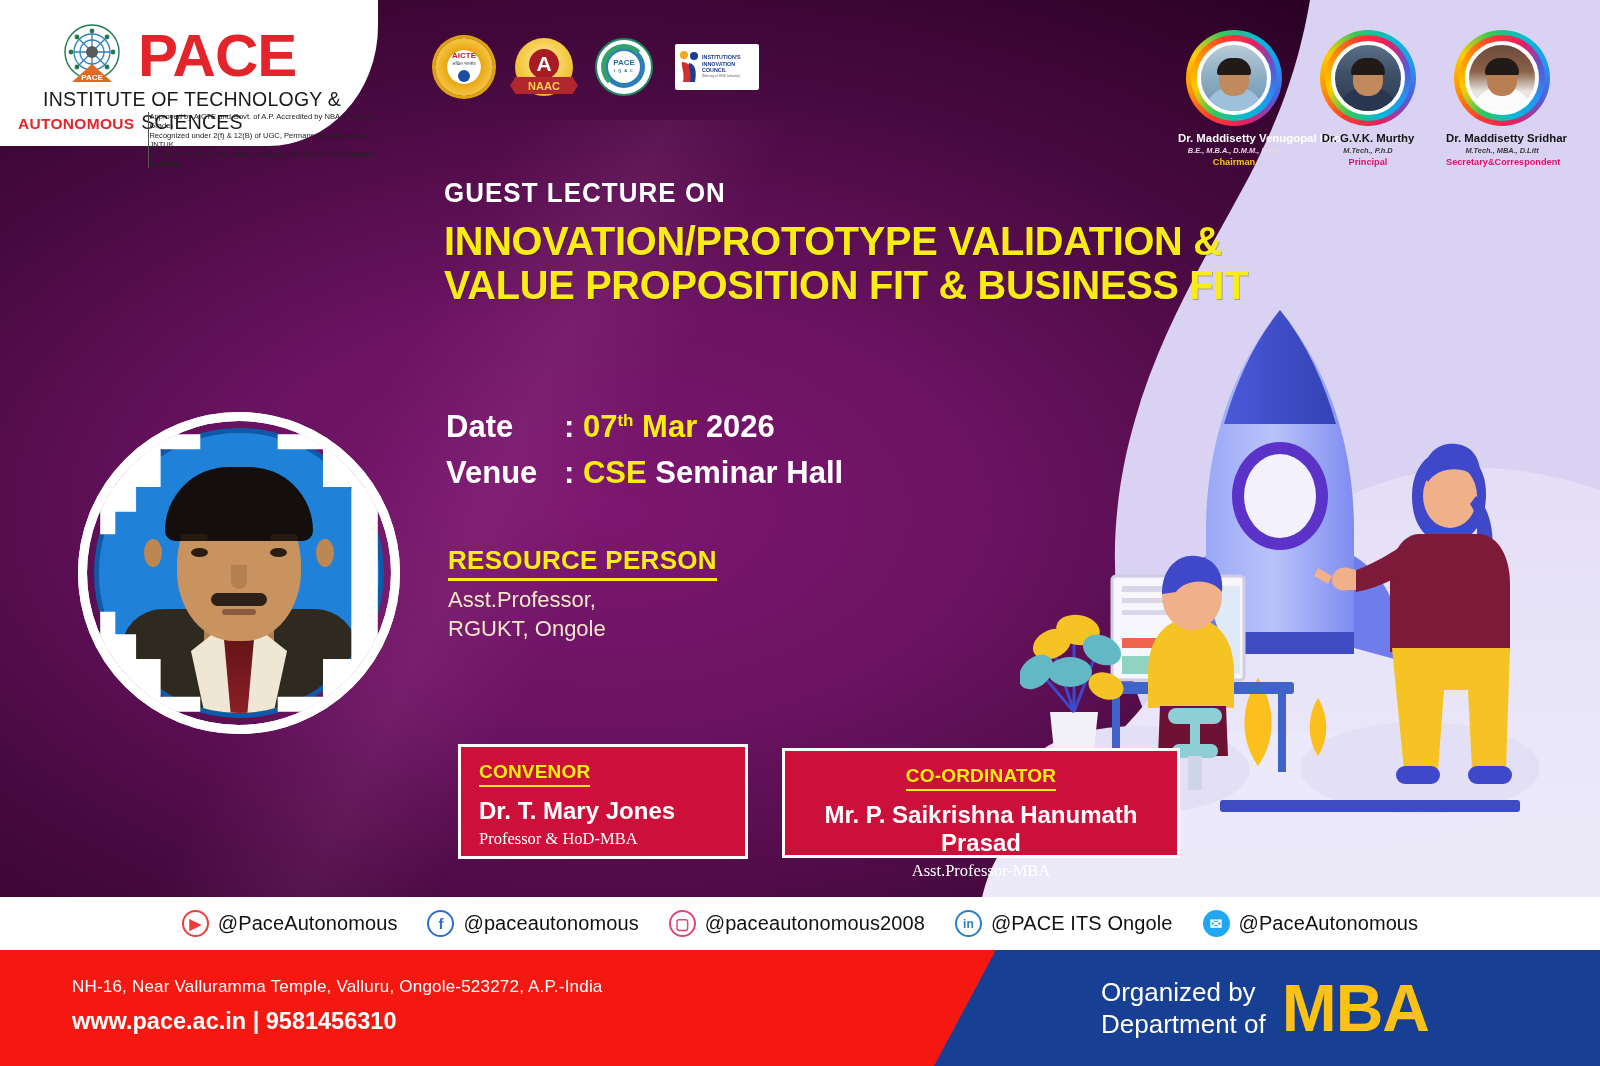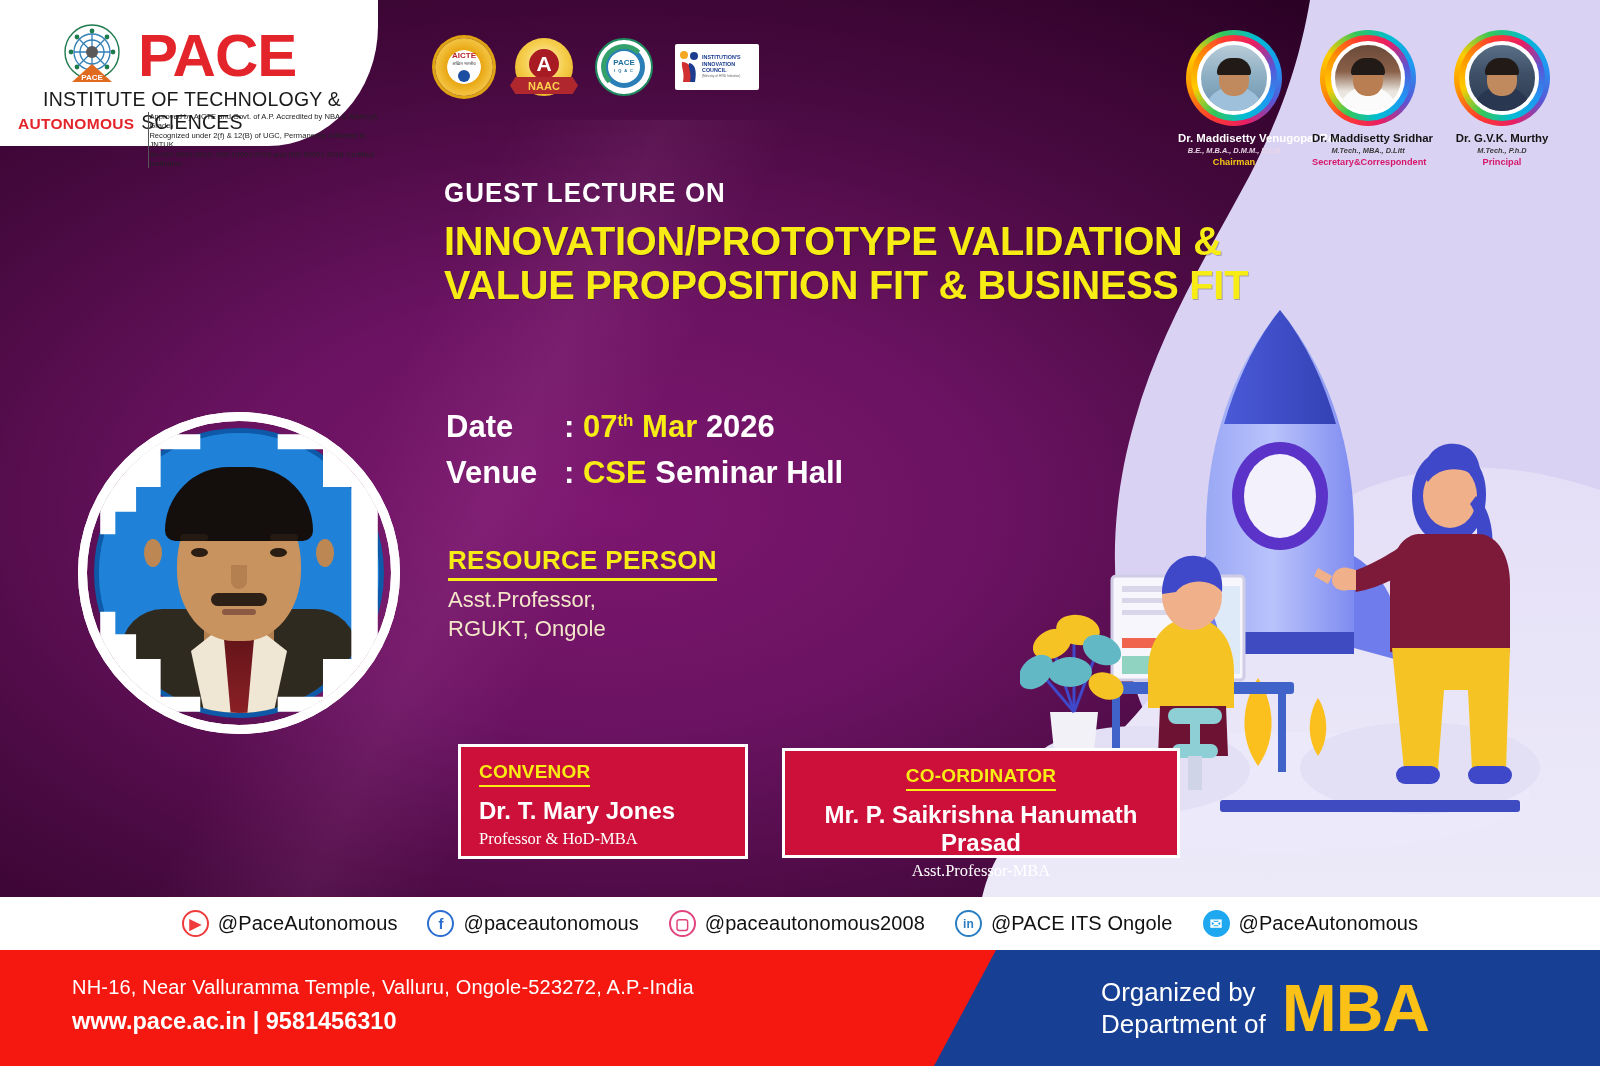--- a/index.html
+++ b/index.html
@@ -218,21 +218,21 @@
   .ico-li{border:2px solid #2a7fc4;color:#2a7fc4;border-radius:50%;font-size:12px;}
   .ico-tw{background:#1fa8f0;color:#fff;border-radius:50%;}
 
   
   .bot { position:absolute; left:0; bottom:0; width:1600px; height:116px; z-index:7; }
   .bot-red {
     position:absolute; left:0; top:0; width:1010px; height:116px; background:#f41810;
     clip-path:polygon(0 0,1010px 0,948px 116px,0 116px);
     padding:22px 0 0 72px; color:#fff;
   }
-  .bot-addr { font-size:20px; line-height:30px; font-weight:normal;
+  .bot-addr { font-size:17px; line-height:30px; font-weight:normal;
      font-family:"Liberation Sans Narrow","Liberation Sans",sans-serif; letter-spacing:0.2px;}
   .bot-web { font-size:23.5px; font-weight:bold; margin-top:6px;
      font-family:Liberation Sans, sans-serif;}
   .bot-blue {
     position:absolute; right:0; top:0; width:670px; height:116px; background:#173f94;
     clip-path:polygon(66px 0,670px 0,670px 116px,4px 116px);
     display:flex; align-items:center; justify-content:center; gap:16px;
   }
   .org-txt { font-size:26px; line-height:32px; color:#ffffff; }
   .mba-txt { font-size:66px; font-weight:bold; color:#fcc117; letter-spacing:-1px; line-height:66px;}
@@ -332,41 +332,41 @@
             <div class="lp-face"></div>
             <div class="lp-hair"></div>
         </div>
       </div>
       <div class="leader-name">Dr. Maddisetty Venugopal Rao</div>
       <div class="leader-qual">B.E., M.B.A., D.M.M., D.Litt</div>
       <div class="leader-role">Chairman</div>
     </div>
     <div class="leader l-light">
       <div class="leader-ring">
+        <div class="leader-photo lp3">
+          <div class="lp-body"></div>
+            <div class="lp-face"></div>
+            <div class="lp-hair"></div>
+        </div>
+      </div>
+      <div class="leader-name">Dr. G.V.K. Murthy</div>
+      <div class="leader-qual">M.Tech., P.h.D</div>
+      <div class="leader-role">Principal</div>
+    </div>
+    <div class="leader l-light">
+      <div class="leader-ring">
         <div class="leader-photo lp2">
           <div class="lp-body"></div>
             <div class="lp-face"></div>
             <div class="lp-hair"></div>
         </div>
       </div>
       <div class="leader-name">Dr. Maddisetty Sridhar</div>
       <div class="leader-qual">M.Tech., MBA., D.Litt</div>
       <div class="leader-role">Secretary&amp;Correspondent</div>
-    </div>
-    <div class="leader l-light">
-      <div class="leader-ring">
-        <div class="leader-photo lp3">
-          <div class="lp-body"></div>
-            <div class="lp-face"></div>
-            <div class="lp-hair"></div>
-        </div>
-      </div>
-      <div class="leader-name">Dr. G.V.K. Murthy</div>
-      <div class="leader-qual">M.Tech., P.h.D</div>
-      <div class="leader-role">Principal</div>
     </div>
   </div>
 
   <div class="headline">
     <div class="h-pre">GUEST LECTURE ON</div>
     <div class="h-main">
       <div>INNOVATION/PROTOTYPE VALIDATION &amp;</div>
       <div>VALUE PROPOSITION FIT &amp; BUSINESS FIT</div>
     </div>
   </div>

